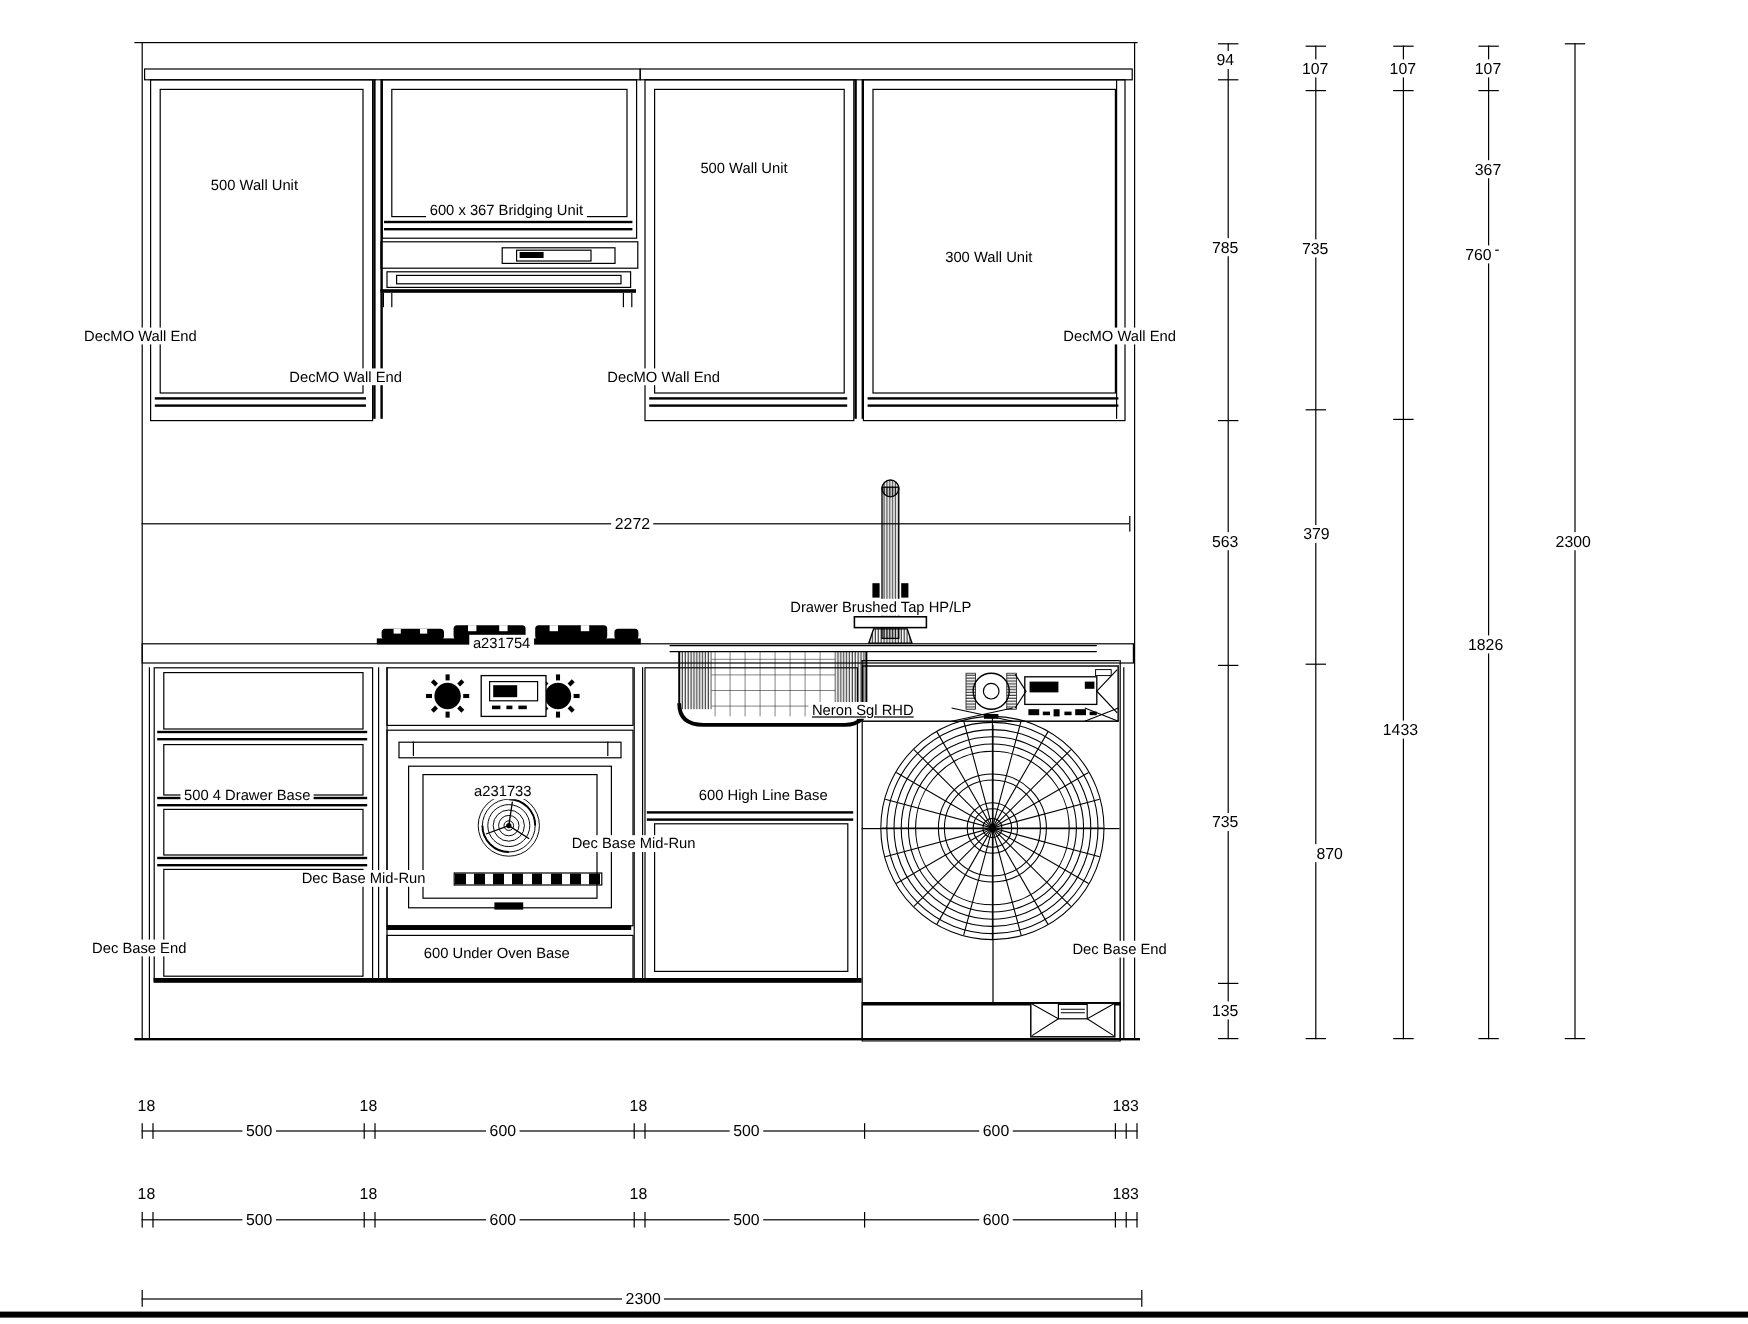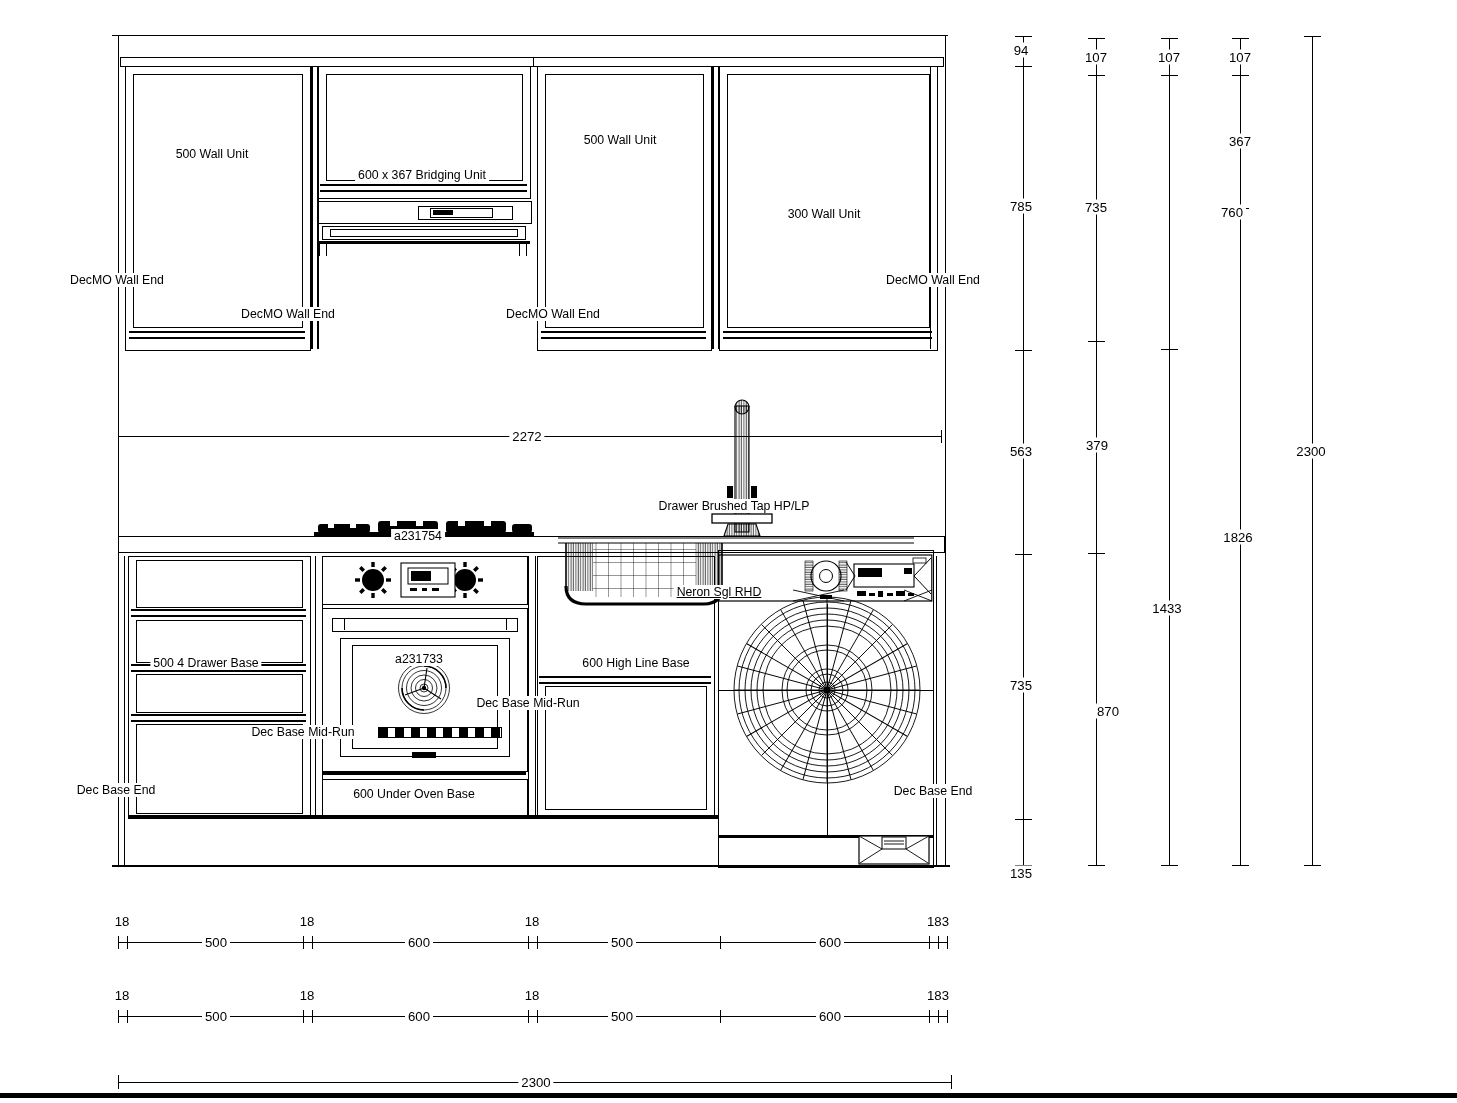--- a/index.html
+++ b/index.html
@@ -283,21 +283,21 @@
   <div class="ht" style="left:1023px;top:36px;"></div>
   <div class="ht" style="left:1023px;top:66px;"></div>
   <div class="ht" style="left:1023px;top:350px;"></div>
   <div class="ht" style="left:1023px;top:554px;"></div>
   <div class="ht" style="left:1023px;top:819px;"></div>
   <div class="ht" style="left:1023px;top:865px;"></div>
   <div class="dim" style="left:1021px;top:50px;">94</div>
   <div class="dim" style="left:1021px;top:206px;">785</div>
   <div class="dim" style="left:1021px;top:451px;">563</div>
   <div class="dim" style="left:1021px;top:685px;">735</div>
-  <div class="dim" style="left:1021px;top:842px;margin-top:31px;">135</div>
+  <div class="dim" style="left:1021px;top:842px;">135</div>
 
   <div class="vl2" style="left:1096px;top:38px;height:828px;"></div>
   <div class="ht" style="left:1096px;top:38px;"></div>
   <div class="ht" style="left:1096px;top:75px;"></div>
   <div class="ht" style="left:1096px;top:341px;"></div>
   <div class="ht" style="left:1096px;top:553px;"></div>
   <div class="ht" style="left:1096px;top:865px;"></div>
   <div class="dim" style="left:1096px;top:57px;">107</div>
   <div class="dim" style="left:1096px;top:207px;">735</div>
   <div class="dim" style="left:1097px;top:445px;">379</div>

